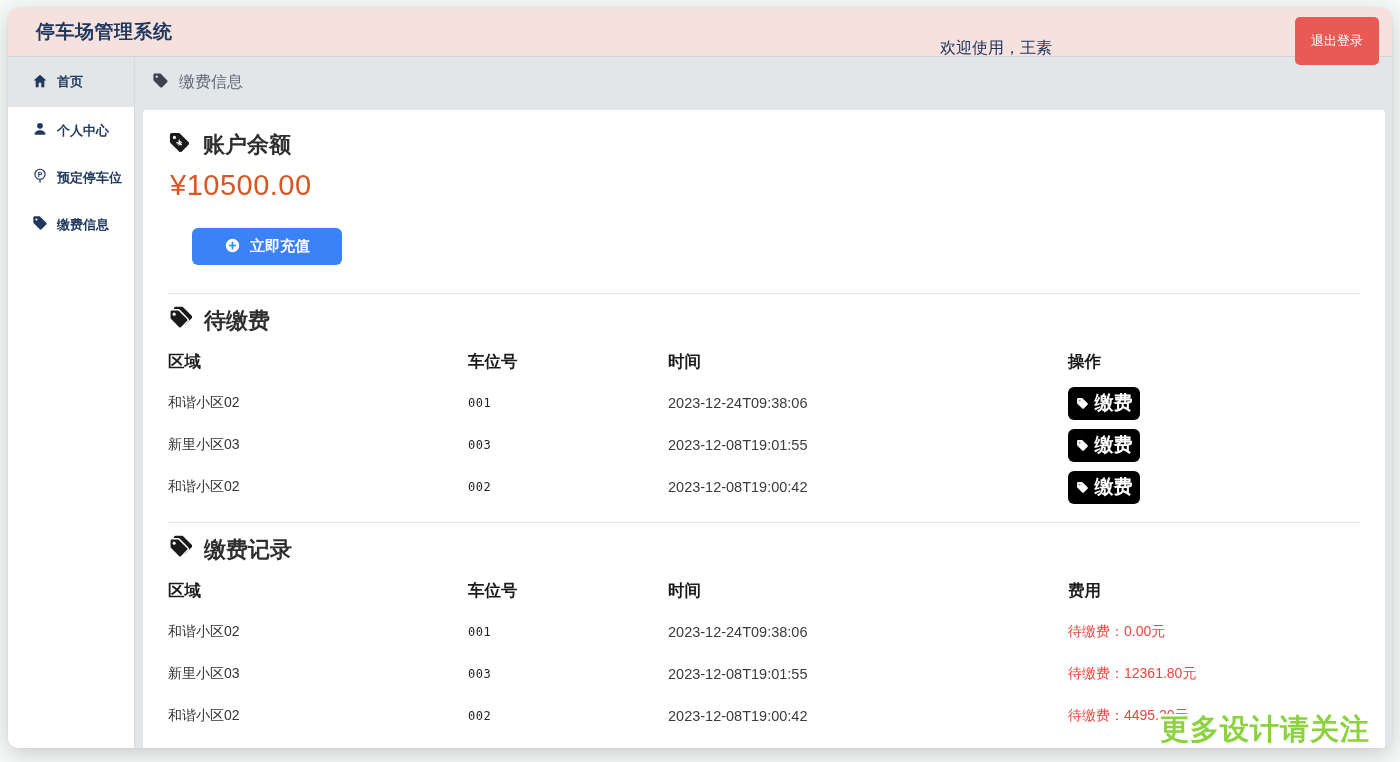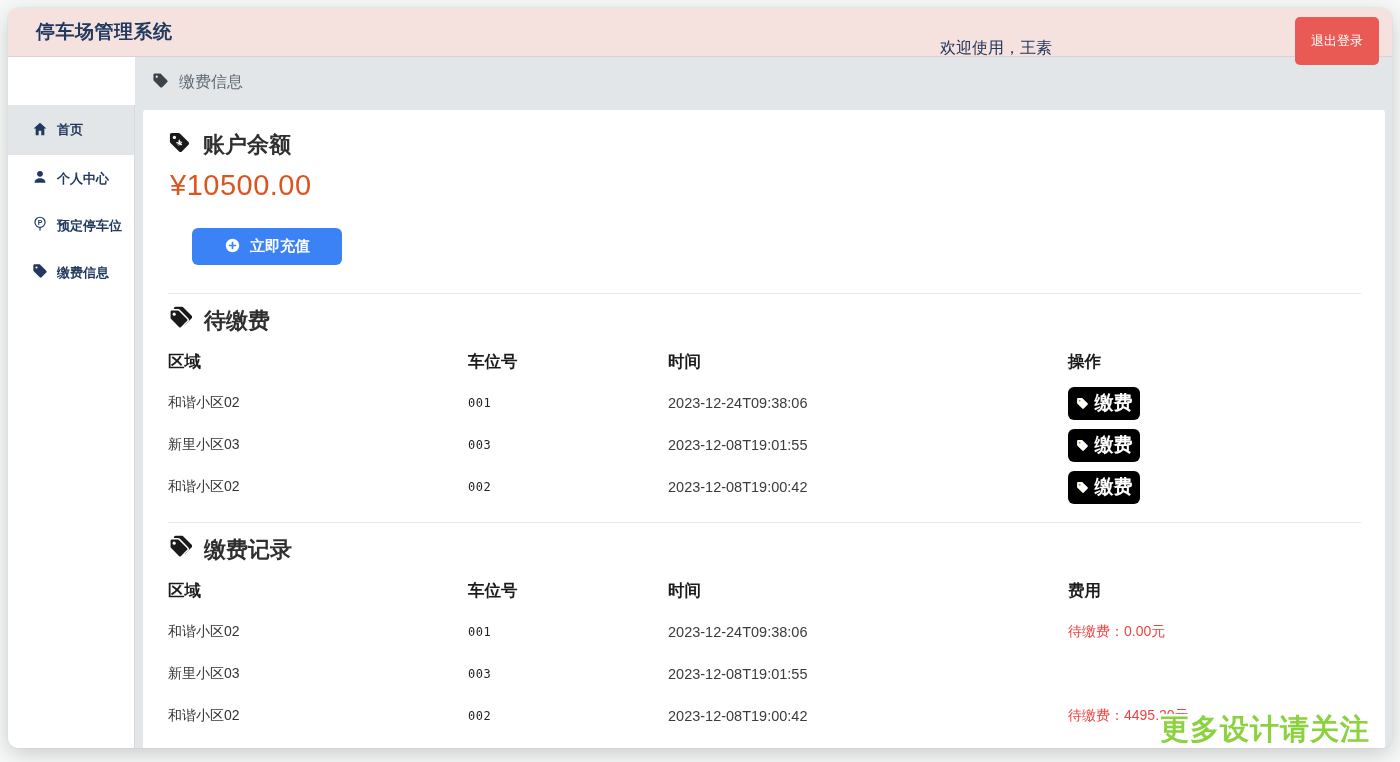--- a/index.html
+++ b/index.html
@@ -44,21 +44,20 @@
     border: none; border-radius: 5px;
     font-size: 13px; font-family: inherit;
     cursor: pointer;
   }
   
   .body-row { flex: 1; display: flex; min-height: 0; }
   .sidebar {
     width: 127px; flex: 0 0 127px;
     background: #fff;
     border-right: 1px solid #d6dadd;
-    margin-top: 48px;
   }
   .side-item {
     height: 47px; display: flex; align-items: center;
     padding-left: 24px; gap: 9px;
     color: #21395f; font-size: 13px; font-weight: 600;
     cursor: pointer; white-space: nowrap;
   }
   .side-item.first { height: 50px; }
   .side-item.active { background: #e3e6e9; }
   .side-item svg { flex: 0 0 auto; }
@@ -308,20 +307,21 @@
         <div class="trow">
           <div class="area">和谐小区02</div>
           <div class="spot">001</div>
           <div class="time">2023-12-24T09:38:06</div>
           <div class="fee red">待缴费：0.00元</div>
         </div>
         <div class="trow">
           <div class="area">新里小区03</div>
           <div class="spot">003</div>
           <div class="time">2023-12-08T19:01:55</div>
+          <div class="fee red">待缴费：12361.80元</div>
         </div>
         <div class="trow">
           <div class="area">和谐小区02</div>
           <div class="spot">002</div>
           <div class="time">2023-12-08T19:00:42</div>
           <div class="fee red">待缴费：4495.20元</div>
         </div>
         <div class="trow">
           
           

